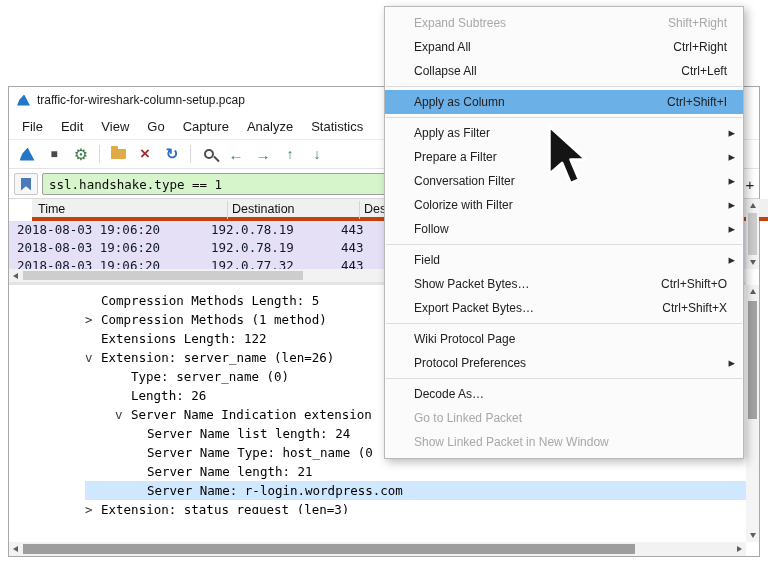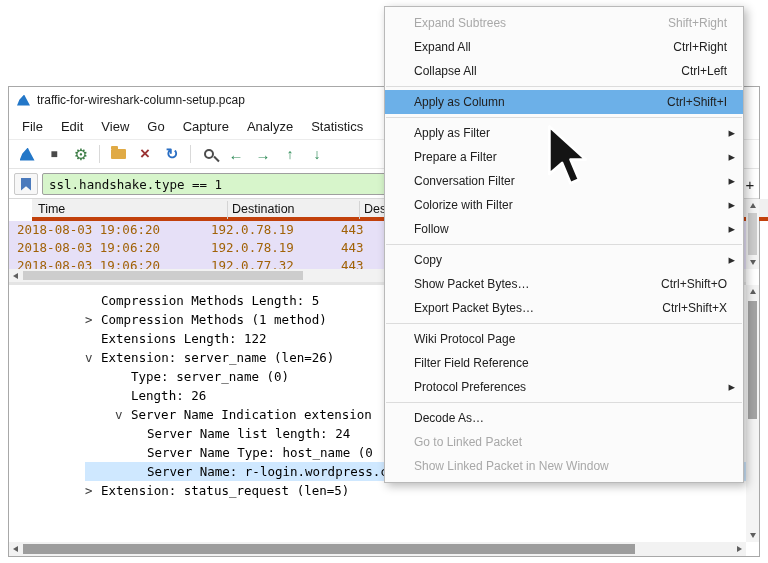--- a/index.html
+++ b/index.html
@@ -60,21 +60,21 @@
   
   .pl-header { position:absolute; left:0; top:112px; width:737px; height:22px;
                background:#f0f0f0; border-bottom:4px solid #c2410c; font-size:12.5px; color:#111;margin-left:23px; }
   .ph { position:absolute; top:3px; white-space:nowrap; }
   .ph1 { left:6px; } .ph2 { left:200px; } .ph3 { left:332px; }
   .phsep { position:absolute; top:2px; width:1px; height:18px; background:#d4d4d4; }
   .phs1 { left:195px; } .phs2 { left:327px; }
 
   .pl-rows { position:absolute; left:0; top:134px; width:737px; height:48px; overflow:hidden; background:#fff; }
   .prow { position:relative; width:100%; height:18px; background:var(--row-lavender,#e6e0f7);
-          font-family:"DejaVu Sans Mono", monospace; font-size:12.5px; line-height:18px; color:#a16207; }
+          font-family:"DejaVu Sans Mono", monospace; font-size:12.5px; line-height:18px; color:#0f172a; }
   .pc { position:absolute; white-space:pre; }
   .pc1 { left:8px; } .pc2 { left:202px; } .pc3 { left:332px; }
 
   
   .sbar { background:#f2f2f2; position:absolute; }
   .sc-btn { position:absolute; width:13px; height:13px; display:flex; align-items:center; justify-content:center; }
   .tri { width:0; height:0; }
   .tri.u { border-left:3.5px solid transparent; border-right:3.5px solid transparent; border-bottom:5px solid #5f5f5f; }
   .tri.d { border-left:3.5px solid transparent; border-right:3.5px solid transparent; border-top:5px solid #5f5f5f; }
   .tri.l { border-top:3.5px solid transparent; border-bottom:3.5px solid transparent; border-right:5px solid #5f5f5f; }
@@ -221,22 +221,23 @@
     <div class="details">
       <div class="tl i1"><span class="ta"></span><span>Compression Methods Length: 5</span></div>
       <div class="tl i1"><span class="ta">&gt;</span><span>Compression Methods (1 method)</span></div>
       <div class="tl i1"><span class="ta"></span><span>Extensions Length: 122</span></div>
       <div class="tl i1"><span class="ta">v</span><span>Extension: server_name (len=26)</span></div>
       <div class="tl i2"><span class="ta"></span><span>Type: server_name (0)</span></div>
       <div class="tl i2"><span class="ta"></span><span>Length: 26</span></div>
       <div class="tl i2"><span class="ta">v</span><span>Server Name Indication extension</span></div>
       <div class="tl i3"><span class="ta"></span><span>Server Name list length: 24</span></div>
       <div class="tl i3"><span class="ta"></span><span>Server Name Type: host_name (0</span></div>
+      <div class="tl i3"><span class="ta"></span><span>Server Name length: 21</span></div>
       <div class="tl i3 sel"><span class="ta"></span><span>Server Name: r-login.wordpress.com</span></div>
-      <div class="tl i1"><span class="ta">&gt;</span><span>Extension: status_request (len=5)</span></div>
+      <div class="tl i1"><span class="ta">&gt;</span><span>Extension: status_request (len=3)</span></div>
     </div>
 
     <div class="sbar dt-vscroll">
       <span class="sc-btn" style="top:0">
           <span class="tri u"></span>
         </span>
       <span class="dt-vthumb"></span>
       <span class="sc-btn" style="bottom:0">
           <span class="tri d"></span>
         </span>
@@ -290,37 +291,34 @@
     <div class="mi sub">
       <span class="mi-l">Colorize with Filter</span>
       <span class="mi-a"></span>
     </div>
     <div class="mi sub">
       <span class="mi-l">Follow</span>
       <span class="mi-a"></span>
     </div>
     <div class="msep"></div>
     <div class="mi sub">
-      <span class="mi-l">Copy</span>
+      <span class="mi-l">Field</span>
       <span class="mi-a"></span>
     </div>
     <div class="mi">
       <span class="mi-l">Show Packet Bytes…</span>
       <span class="mi-s">Ctrl+Shift+O</span>
     </div>
     <div class="mi">
       <span class="mi-l">Export Packet Bytes…</span>
       <span class="mi-s">Ctrl+Shift+X</span>
     </div>
     <div class="msep"></div>
     <div class="mi">
       <span class="mi-l">Wiki Protocol Page</span>
-    </div>
-    <div class="mi">
-      <span class="mi-l">Filter Field Reference</span>
     </div>
     <div class="mi sub">
       <span class="mi-l">Protocol Preferences</span>
       <span class="mi-a"></span>
     </div>
     <div class="msep"></div>
     <div class="mi">
       <span class="mi-l">Decode As…</span>
     </div>
     <div class="mi disabled">

